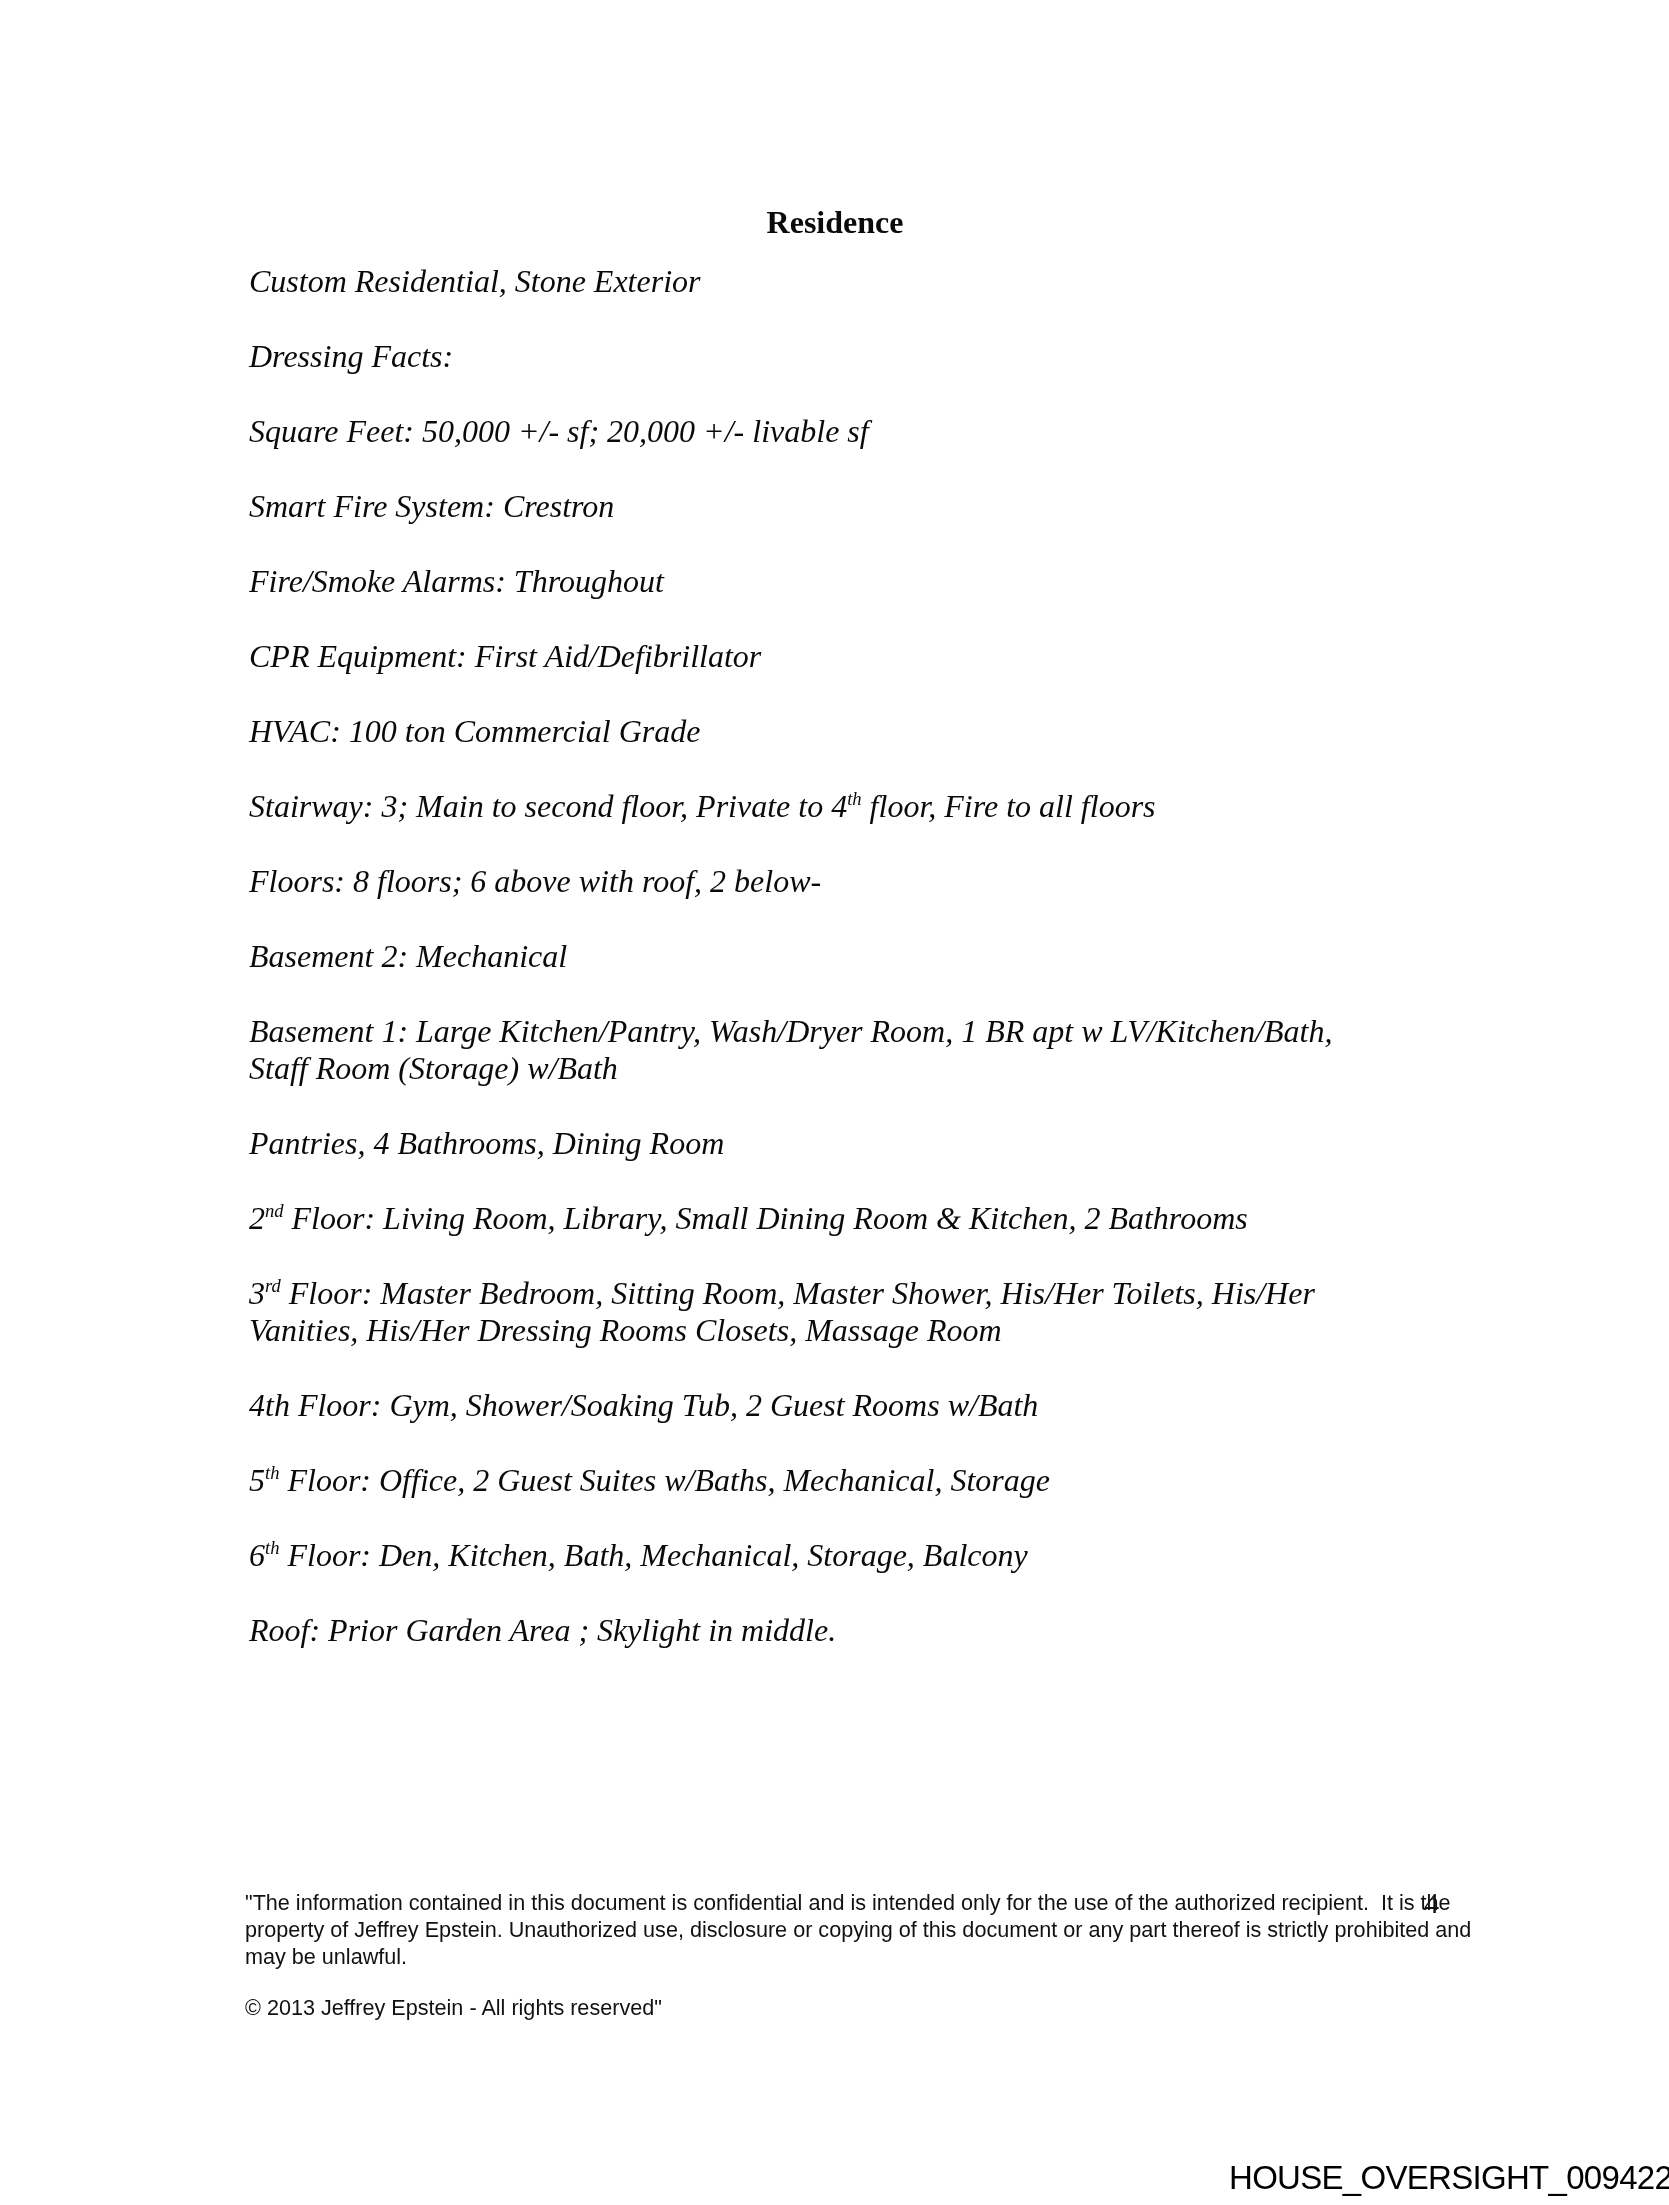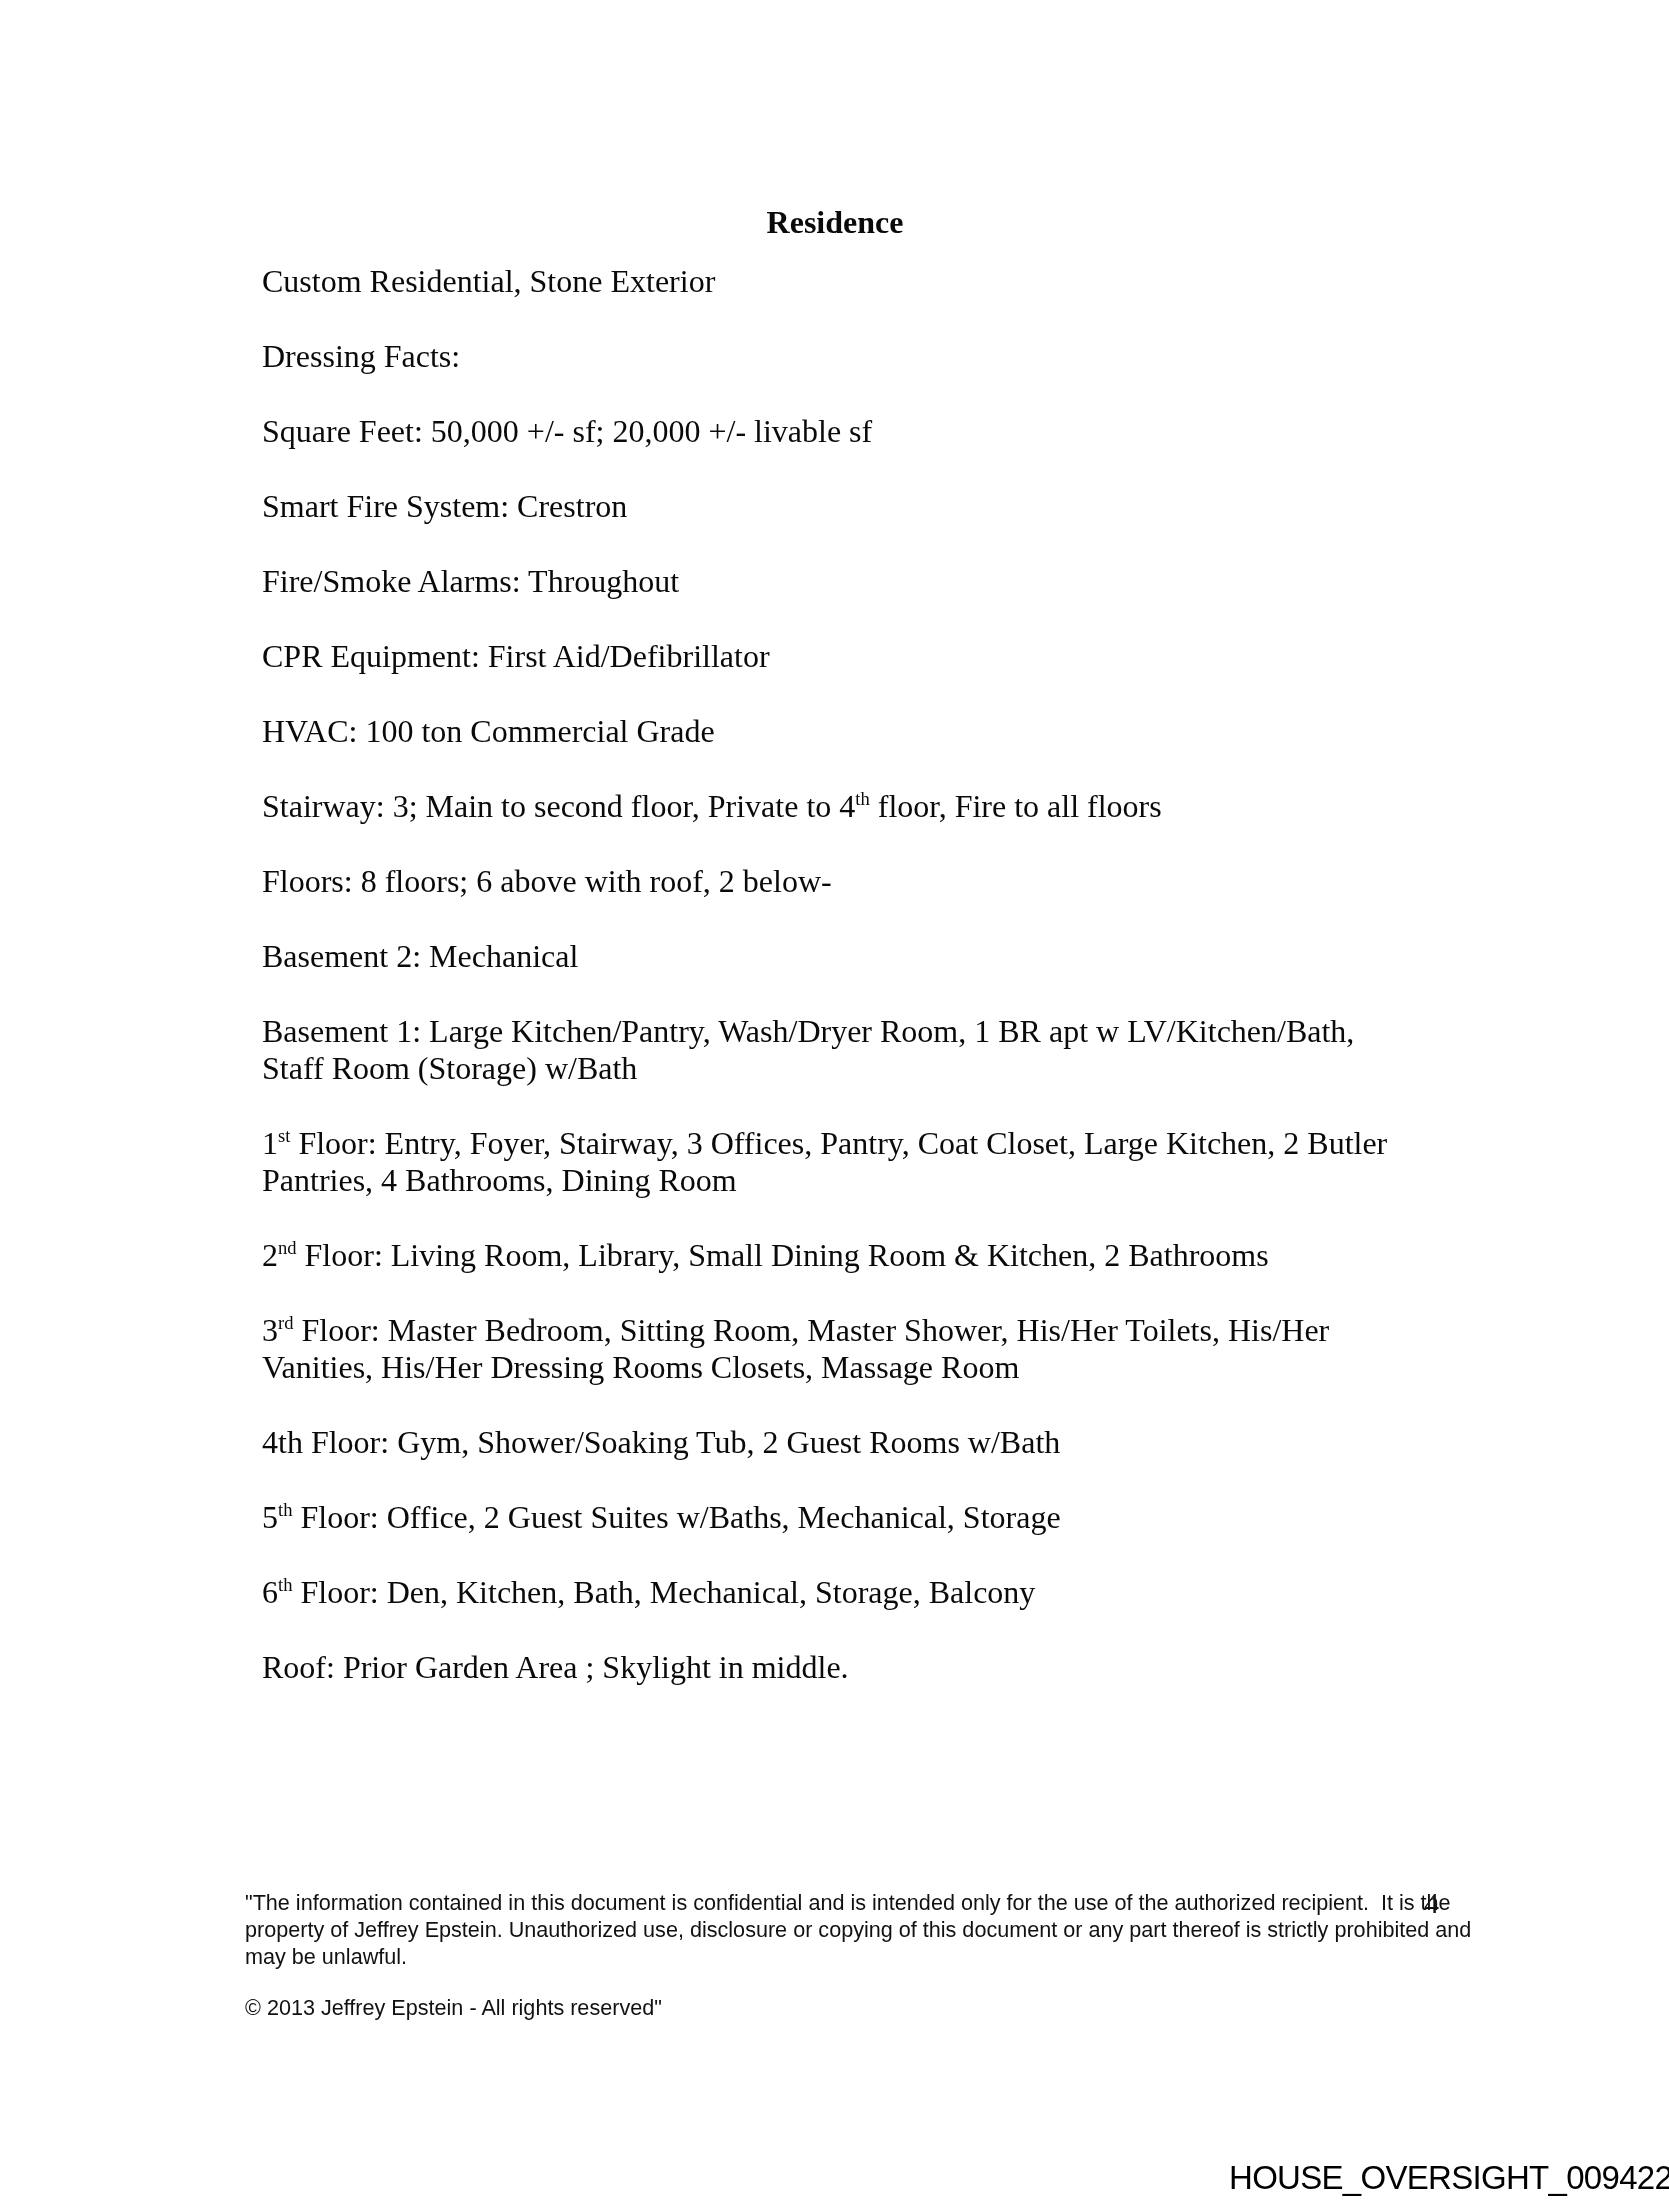--- a/index.html
+++ b/index.html
@@ -25,21 +25,22 @@
     line-height: 37px;
   }
   .doc-title {
     margin: 0 0 21.6px 0;
     font-size: 32px;
     line-height: 37px;
     font-weight: bold;
     text-align: center;
   }
   .para {
-    margin: 0 0 38px 17px;
+    margin: 0 0 38px 4px;
+    font-style: italic;
   }
   .para.roof-para {
     margin-bottom: 0;
   }
   .line {
     display: block;
     white-space: nowrap;
   }
   sup {
     font-size: 0.58em;
@@ -134,21 +135,20 @@
     <p class="para">
       <span class="line">Basement 2: Mechanical</span>
     </p>
 
     <p class="para">
       <span class="line">Basement 1: Large Kitchen/Pantry, Wash/Dryer Room, 1 BR apt w LV/Kitchen/Bath,</span>
       <span class="line">Staff Room (Storage) w/Bath</span>
     </p>
 
     <p class="para">
-      <span class="line"><span>1</span><sup>st</sup><span> Floor: Entry, Foyer, Stairway, 3 Offices, Pantry, Coat Closet, Large Kitchen, 2 Butler</span></span>
       <span class="line">Pantries, 4 Bathrooms, Dining Room</span>
     </p>
 
     <p class="para">
       <span class="line"><span>2</span><sup>nd</sup><span> Floor: Living Room, Library, Small Dining Room &amp; Kitchen, 2 Bathrooms</span></span>
     </p>
 
     <p class="para">
       <span class="line"><span>3</span><sup>rd</sup><span> Floor: Master Bedroom, Sitting Room, Master Shower, His/Her Toilets, His/Her</span></span>
       <span class="line">Vanities, His/Her Dressing Rooms Closets, Massage Room</span>

